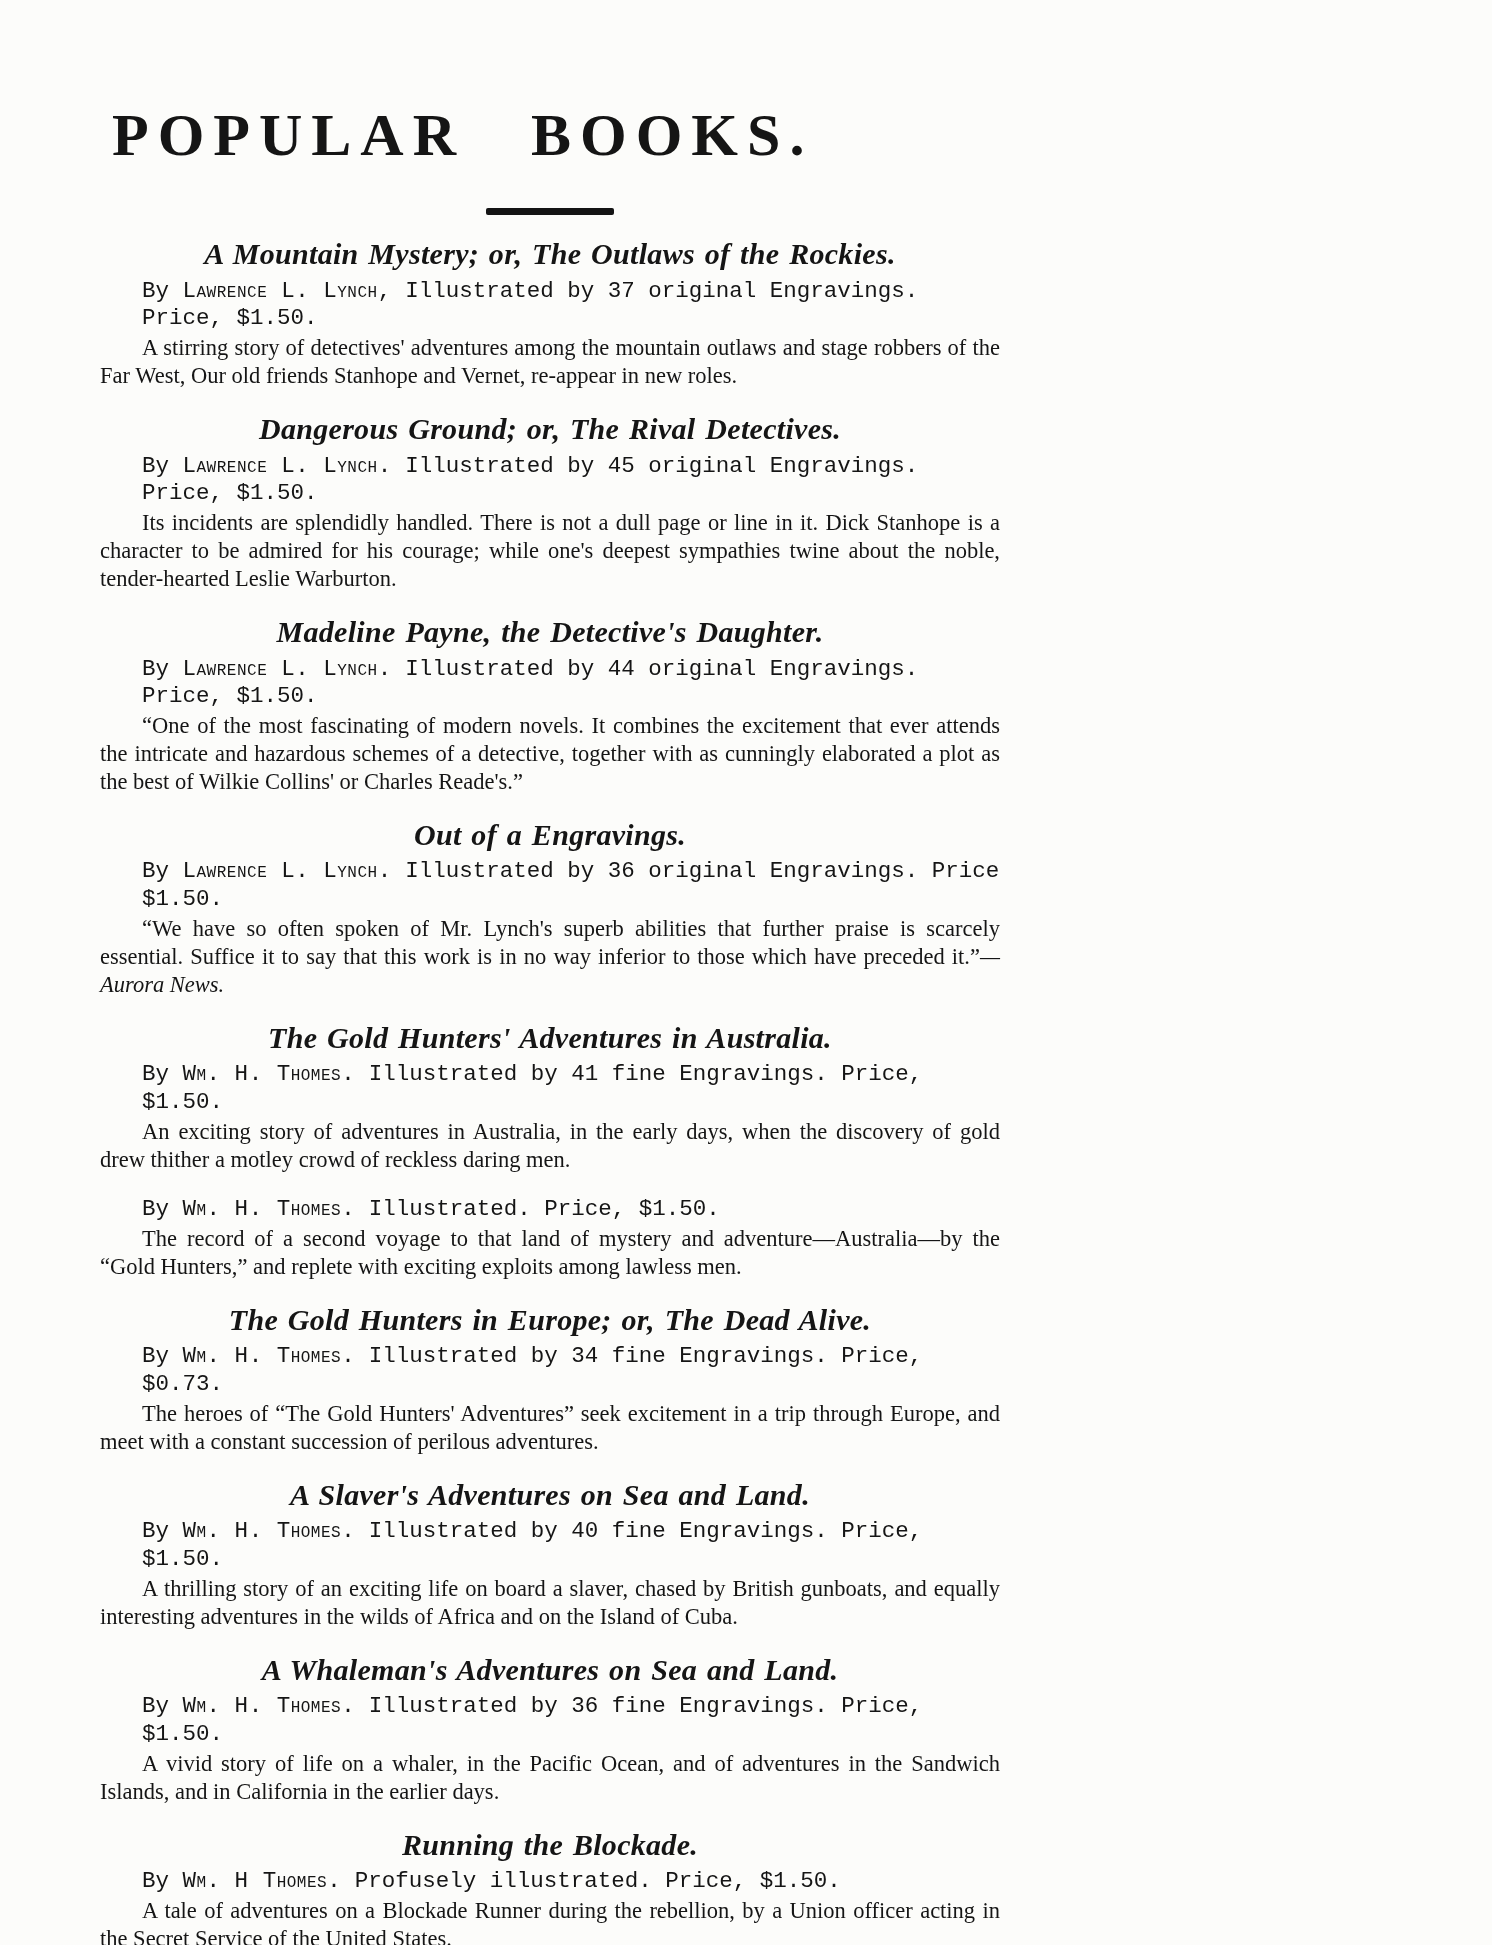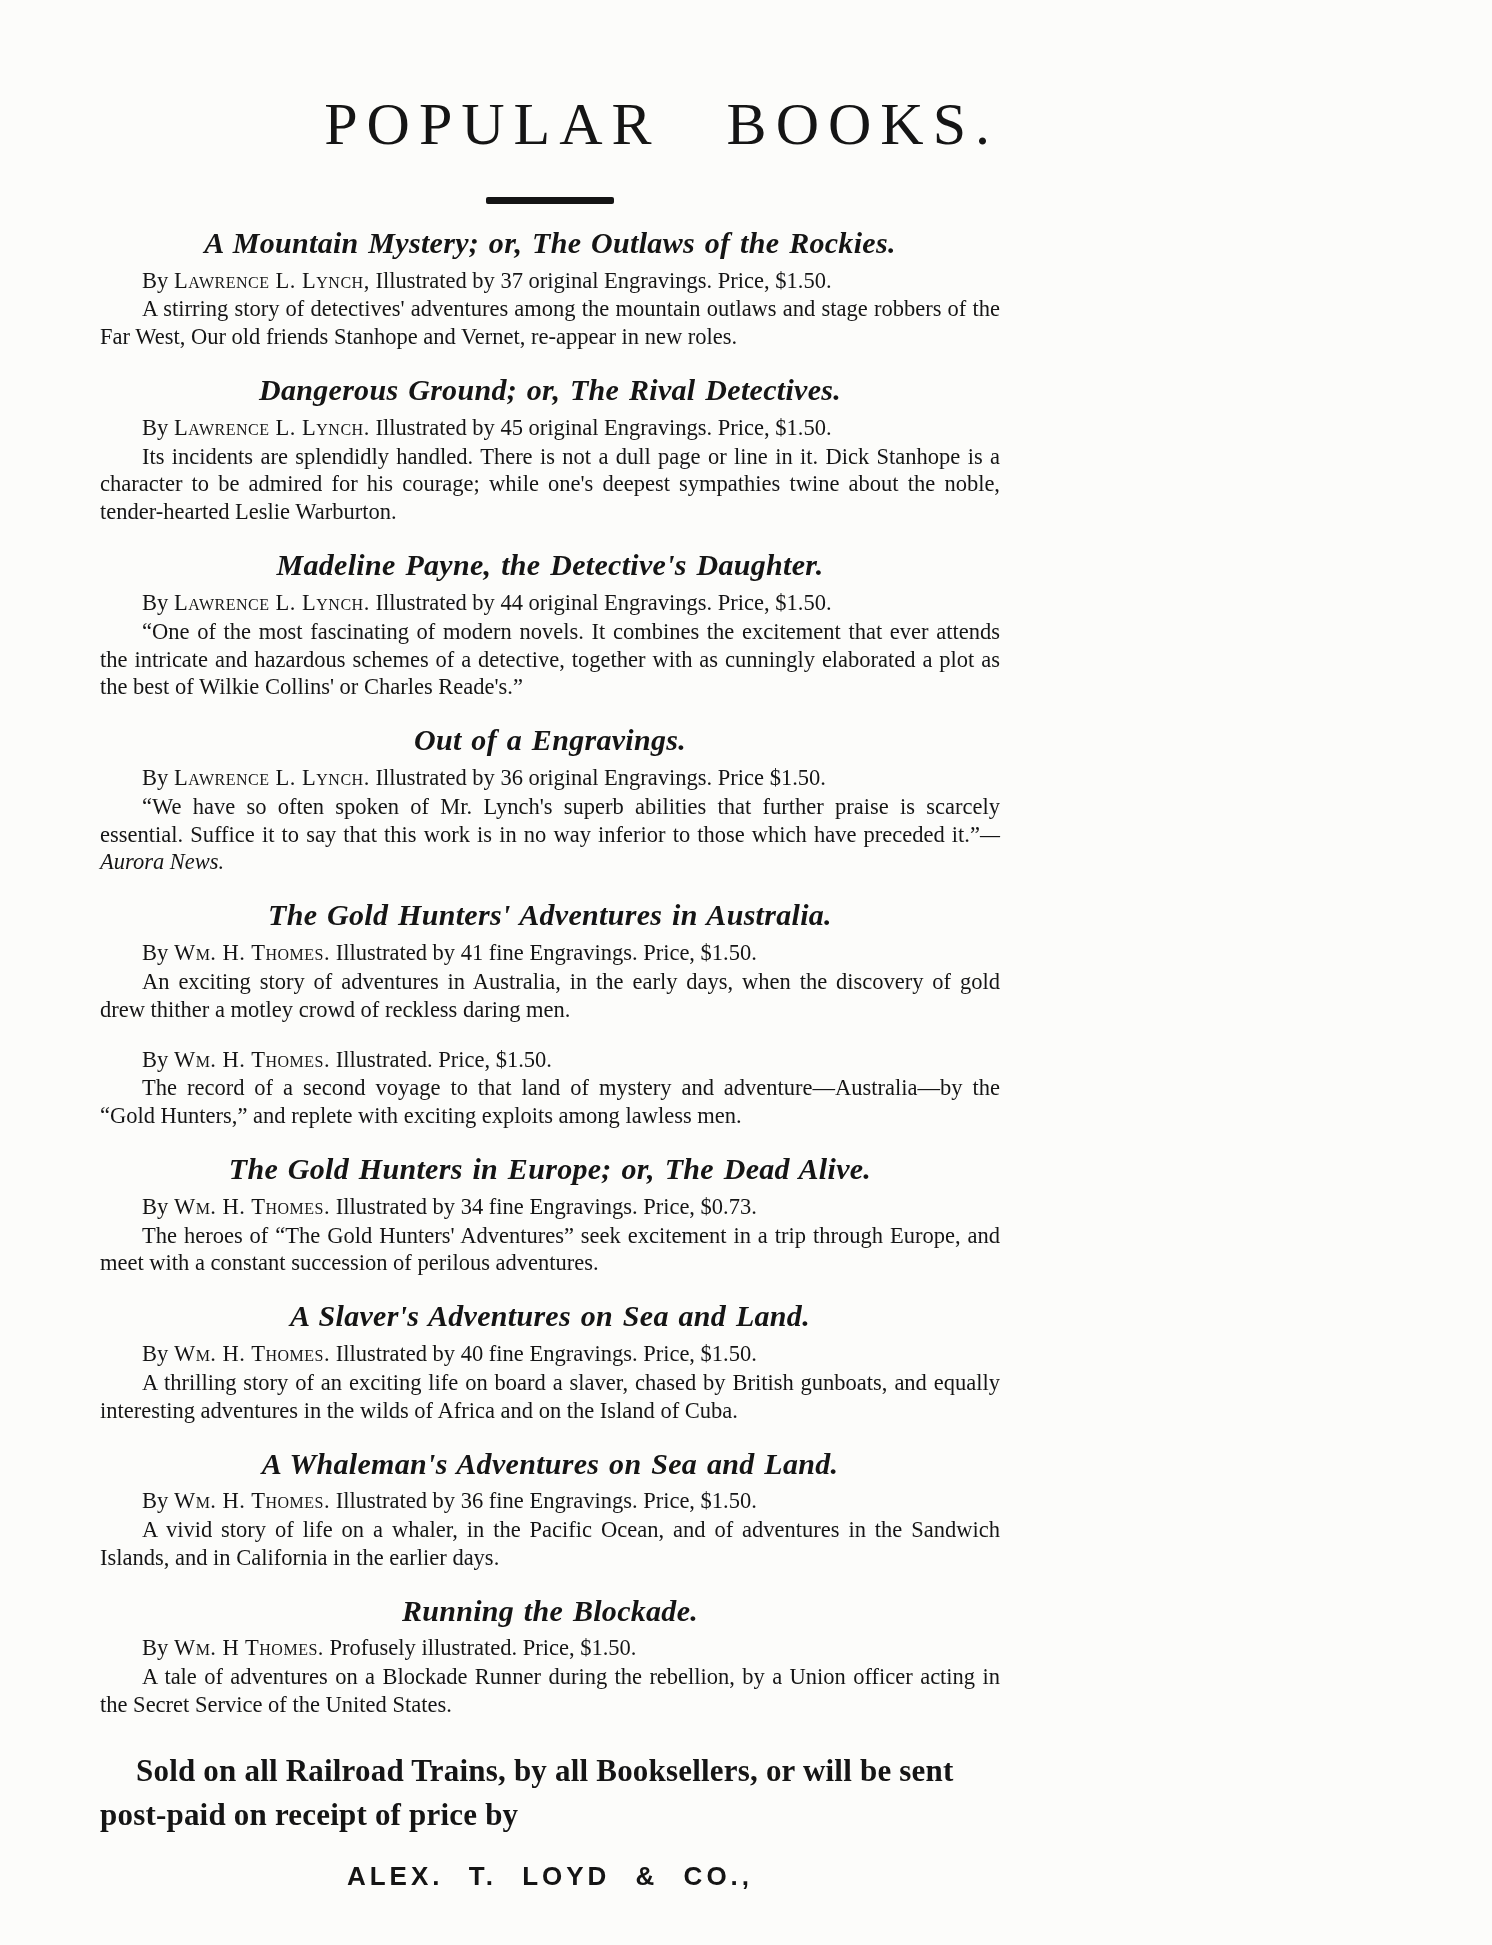--- a/index.html
+++ b/index.html
@@ -10,24 +10,24 @@
     color: #151515;
     font-family: "Liberation Serif", serif;
     overflow: hidden;
   }
   .page {
     width: 900px;
     margin-left: 100px;
     padding-top: 90px;
   }
   .main-title {
-    margin: 1px;
-    text-align: right;
+    margin: 12px;
+    text-align: left;
     font-size: 60px;
-    font-weight: 400;
+    font-weight: 700;
     letter-spacing: 9px;
     word-spacing: 42px;
     line-height: 1.1;
   }
   .divider {
     width: 128px;
     height: 7px;
     background: #141414;
     margin: 40px auto 6px;
     border-radius: 2px;
@@ -41,20 +41,21 @@
     line-height: 1.15;
     letter-spacing: 0.3px;
     word-spacing: 2px;
     text-align: center;
   }
   .byline {
     margin: 6px 0 0;
     font-size: 22.5px;
     line-height: 1.24;
     padding-left: 42px;
+    font-family: Liberation Mono, monospace;
   }
   .author { font-variant: small-caps; letter-spacing: 0.5px; }
   .desc {
     margin: 1px 0 0;
     font-size: 22.5px;
     line-height: 1.24;
     text-align: justify;
     text-indent: 42px;
     font-family: Liberation Serif, serif;
   }

